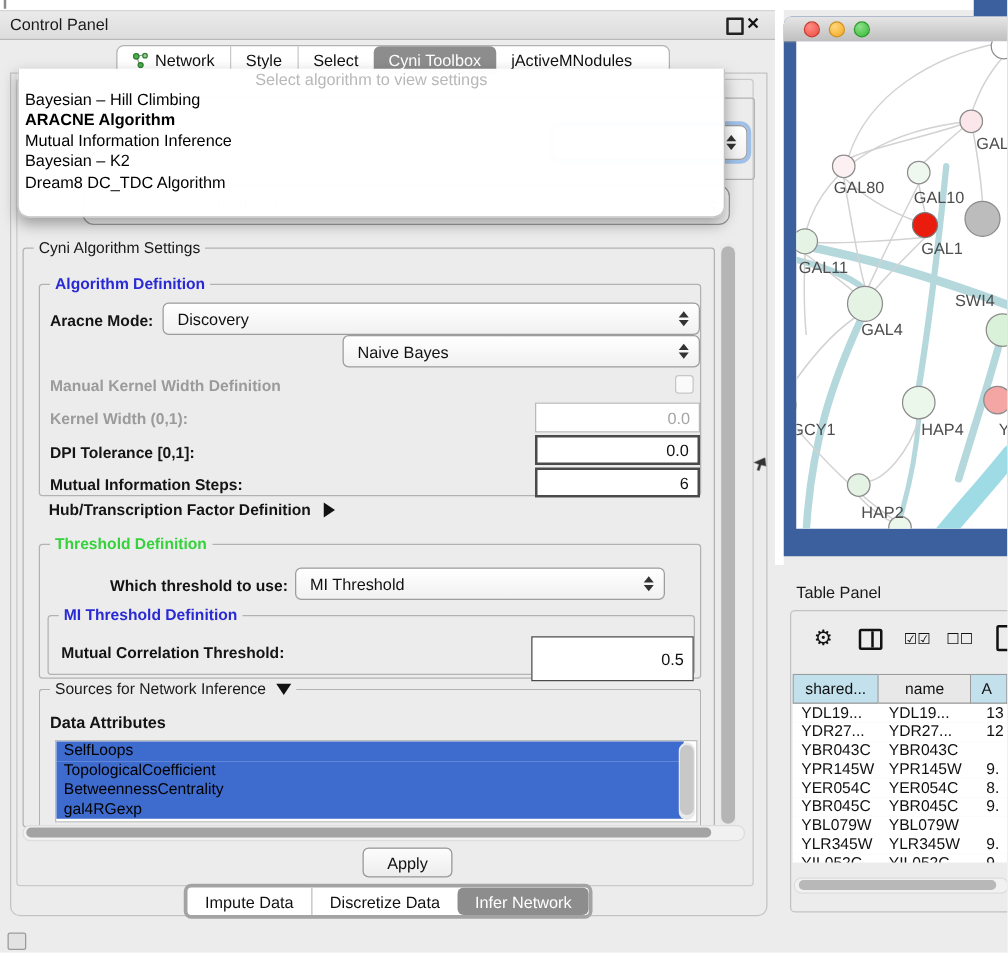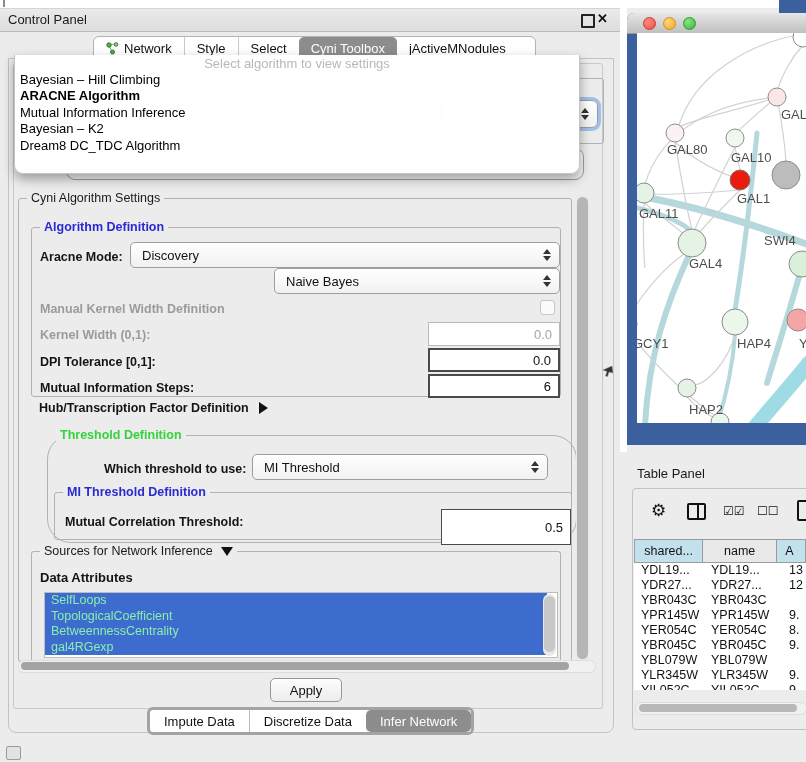--- a/index.html
+++ b/index.html
@@ -37,29 +37,29 @@
   .arrows .dn{border-top:5px solid #333;}
   .tfield{background:#fff;border:2px solid #4a4a4a;box-sizing:border-box;font-size:13px;
     display:flex;align-items:center;justify-content:flex-end;padding:0 7px;}
   .tfield.dis{border:1px solid #b9b9b9;color:#a5a5a5;}
   .checkbox{width:13px;height:13px;border:1px solid #c6c6c6;background:#fafafa;border-radius:3px;}
   .tri-right{width:0;height:0;border-top:6px solid transparent;border-bottom:6px solid transparent;
     border-left:9px solid #111;}
   .tri-down{width:0;height:0;border-left:6px solid transparent;border-right:6px solid transparent;
     border-top:9px solid #111;display:inline-block;}
   .listbox{background:#fff;border:1px solid #bdbdbd;overflow:hidden;}
-  .listitem{height:15.5px;line-height:15.5px;background:#3e6bce;color:#86efac;font-size:12.5px;
+  .listitem{height:15.5px;line-height:15.5px;background:#3e6bce;color:#000000;font-size:12.5px;
     padding-left:6px;width:496px;}
   .vscroll{background:#e9e9e9;border-radius:7px;}
   .vthumb{position:absolute;left:1px;width:11px;background:#b5b5b5;border-radius:6px;}
   .hscroll{background:#f1f1f1;border:1px solid #ddd;border-radius:6px;}
   .hthumb{position:absolute;top:1px;height:8px;background:#a3a3a3;border-radius:4px;}
   .apply-btn{width:70px;height:22px;background:linear-gradient(#fdfdfd,#ececec);
     border:1px solid #979797;border-radius:5px;font-size:13px;display:flex;align-items:center;
-    justify-content:center;}
+    justify-content:center;margin-left:20px;}
   .bottom-tabs{display:flex;height:22px;background:#fff;border:3px solid #a3a3a3;border-radius:6px;
     font-size:13px;overflow:hidden;}
   .btab{display:flex;align-items:center;justify-content:center;padding:0 14px;}
   .btab.sep{border-left:1px solid #bdbdbd;}
   .btab.selected{background:#8d8d8d;color:#fff;border-radius:5px;}
   
   .popup{left:14px;top:55px;width:564px;height:118px;background:rgba(255,255,255,0.98);
     border:1px solid #c4c4c4;border-top:none;border-radius:0 0 9px 9px;z-index:50;
     box-shadow:0 5px 12px rgba(0,0,0,0.35);font-size:13px;}
   .popup-prompt{height:17px;line-height:17px;text-align:center;color:#b8b8b8;}
@@ -190,21 +190,21 @@
         <div class="abs tfield" style="left:396px;top:146px;width:132px;height:24px;">
           <span>6</span>
         </div>
       </div>
 
       <div class="abs" style="left:20px;top:202px;display:flex;align-items:center;gap:10px;">
         <span class="flabel" style="font-weight:600;">Hub/Transcription Factor Definition</span>
         <span class="tri-right"></span>
       </div>
 
-      <div class="abs groupbox" style="left:28px;top:236px;width:528px;height:106px;border-radius:24px;">
+      <div class="abs groupbox" style="left:12px;top:236px;width:528px;height:106px;">
         <span class="gtitle green">Threshold Definition</span>
 
         <div class="abs flabel" style="left:56px;top:26px;">Which threshold to use:</div>
         <div class="abs combo" style="left:204px;top:18px;width:296px;height:26px;">
           <span>MI Threshold</span>
           <span class="arrows">
                 <i class="up"></i>
                 <i class="dn"></i>
               </span>
         </div>

